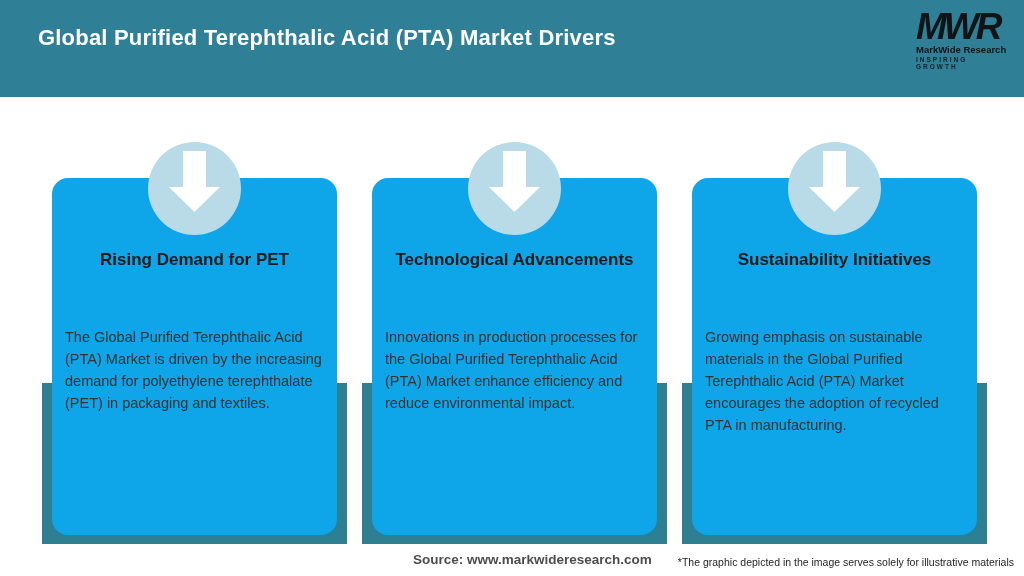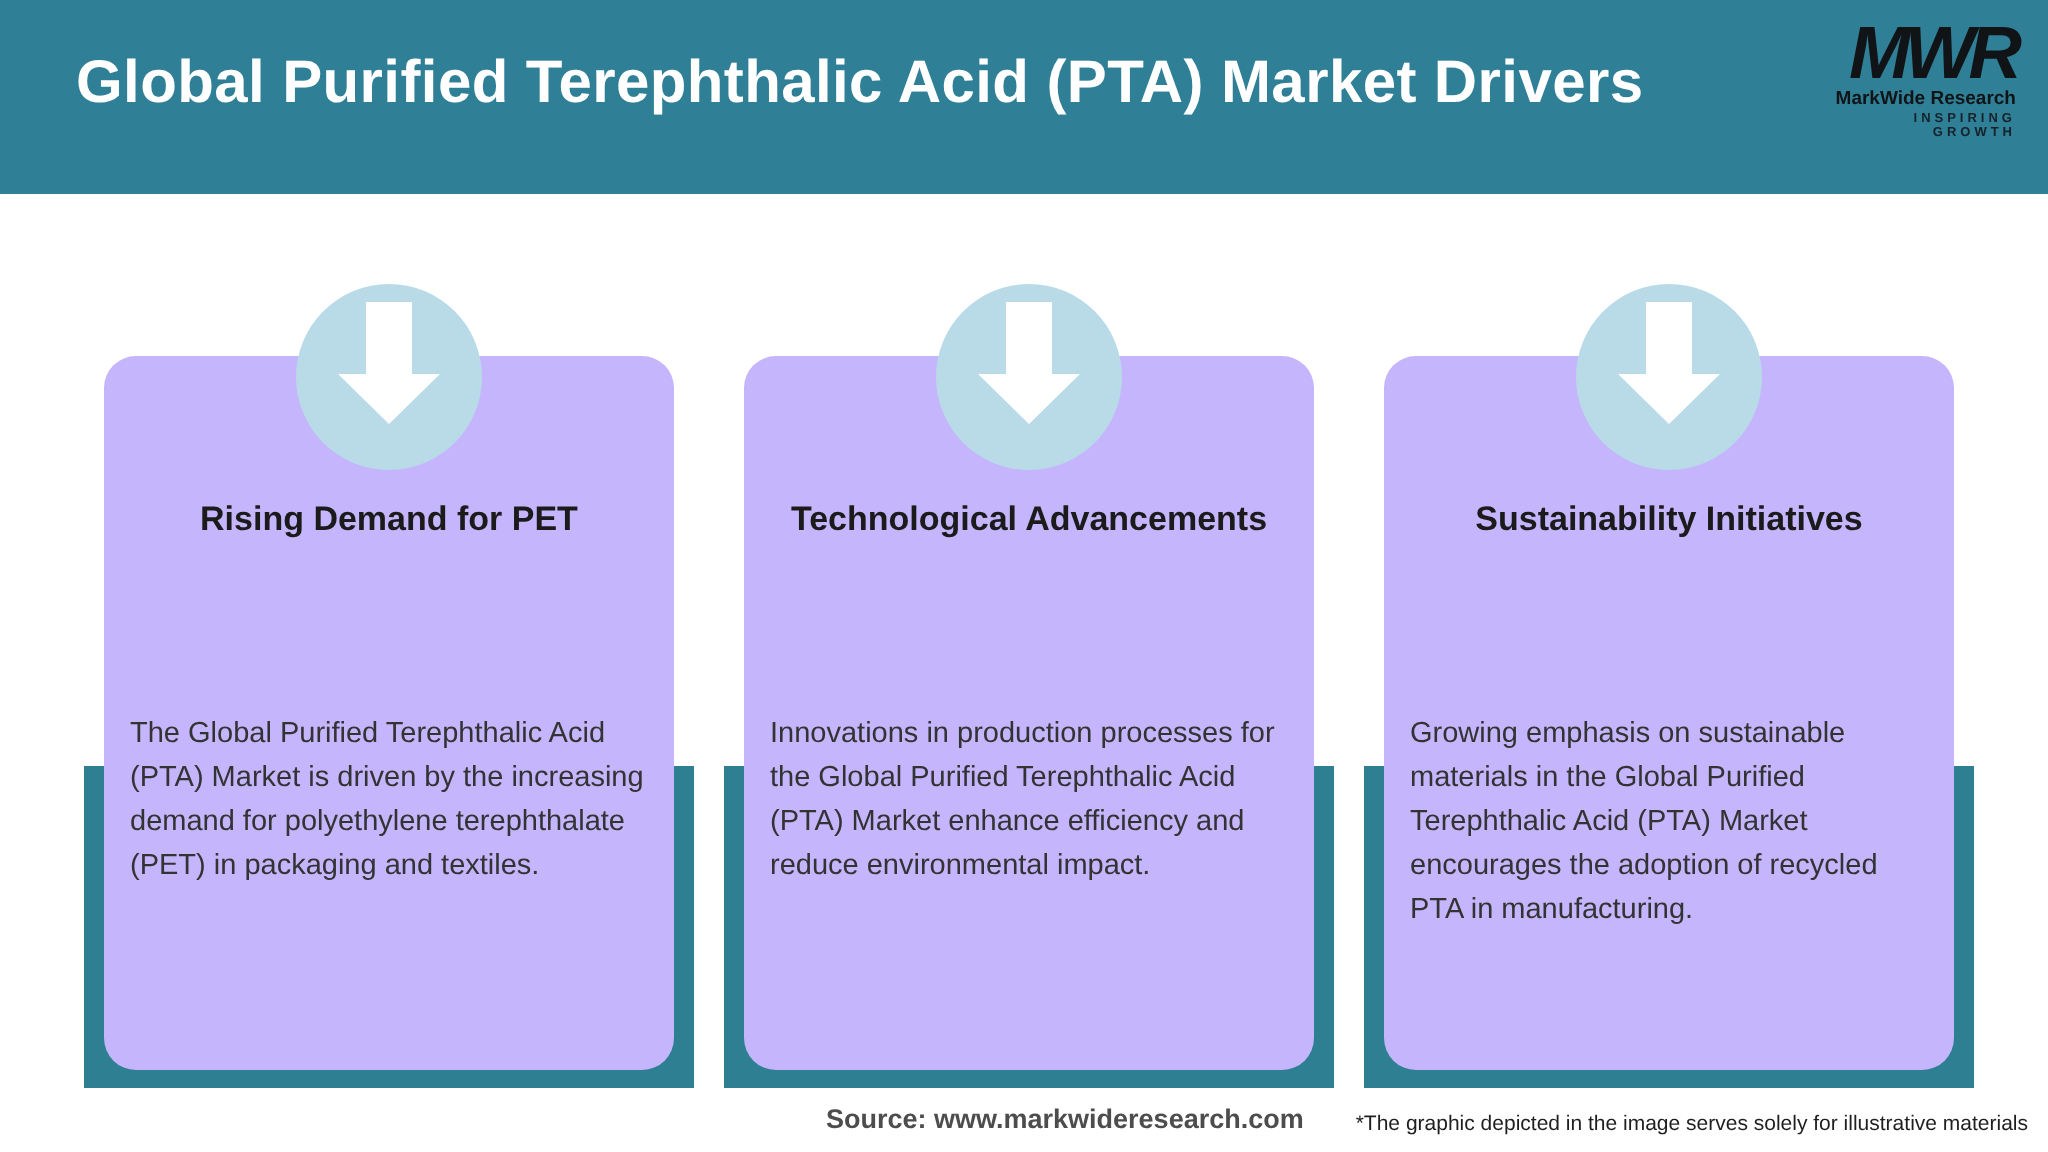--- a/index.html
+++ b/index.html
@@ -12,24 +12,24 @@
   }
   .stage { position: absolute; width: 1024px; height: 576px; top: 0; left: 0; }
 
   
   .header {
     position: absolute; top: 0; left: 0; width: 1024px; height: 97px;
     background: #2f8096;
   }
   .header-title {
     position: absolute; left: 38px; top: 25px;
-    color: #ffffff; font-size: 30px; font-weight: bold; letter-spacing: 0.2px;
+    color: #ffffff; font-size: 22px; font-weight: bold; letter-spacing: 0.2px;
   }
   .logo {
-    position: absolute; right: 16px; top: 10px; width: 92px; text-align: right;
+    position: absolute; right: 16px; top: 10px; width: 92px; text-align: left;
     color: #101417;
   }
   .logo-acronym {
     font-size: 37px; font-weight: bold; font-style: italic;
     letter-spacing: -3px; line-height: 34px; display: block;
   }
   .logo-name { display: block; font-size: 9.5px; font-weight: bold; margin-top: 0px; }
   .logo-tagline { display: block; font-size: 6.5px; font-weight: bold; letter-spacing: 2px; margin-top: 1px; color: #16212a; }
 
   
@@ -37,32 +37,32 @@
     position: absolute; top: 383px; height: 161px; width: 305px;
     background: #2f7f93; z-index: 1;
   }
   .shadow-1 { left: 42px; }
   .shadow-2 { left: 362px; }
   .shadow-3 { left: 682px; }
 
   
   .card {
     position: absolute; top: 178px; height: 357px; width: 285px;
-    background: #c4b5fd; border-radius: 16px; z-index: 2; padding-left: 38px;
+    background: #0ea5e9; border-radius: 16px; z-index: 2; padding-left: 38px;
   }
   .card-1 { left: 52px; }
   .card-2 { left: 372px; }
   .card-3 { left: 692px; }
   .card-title {
     position: absolute; top: 72px; left: 0; width: 100%;
     text-align: center; font-size: 17px; font-weight: bold; color: #1b1b1b;
   }
   .card-desc {
     position: absolute; top: 148px; left: 13px; width: 262px;
-    font-size: 14.5px; line-height: 22px; color: #333333; margin-top: 30px;
+    font-size: 14.5px; line-height: 22px; color: #333333;
   }
 
   
   .circle {
     position: absolute; top: 142px; width: 93px; height: 93px;
     border-radius: 50%; background: #b9dbe7; z-index: 3;
   }
   .circle-1 { left: 148px; }
   .circle-2 { left: 468px; }
   .circle-3 { left: 788px; }

